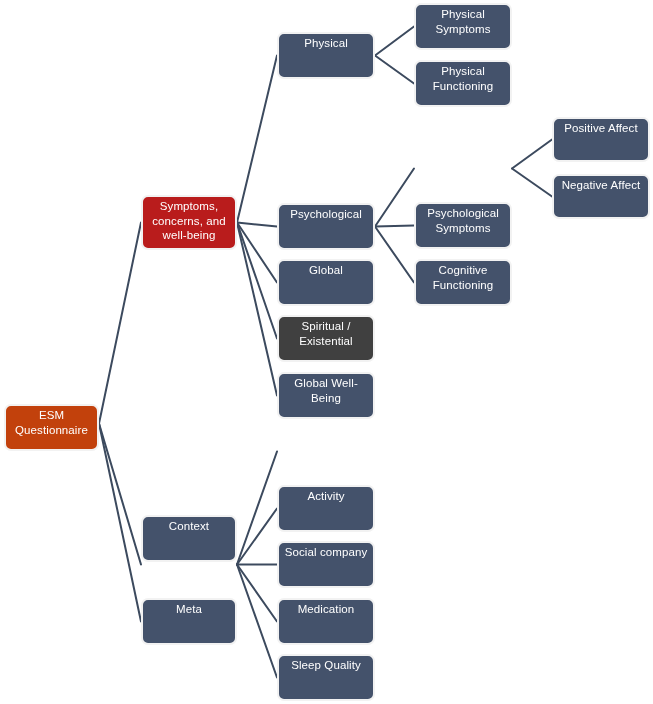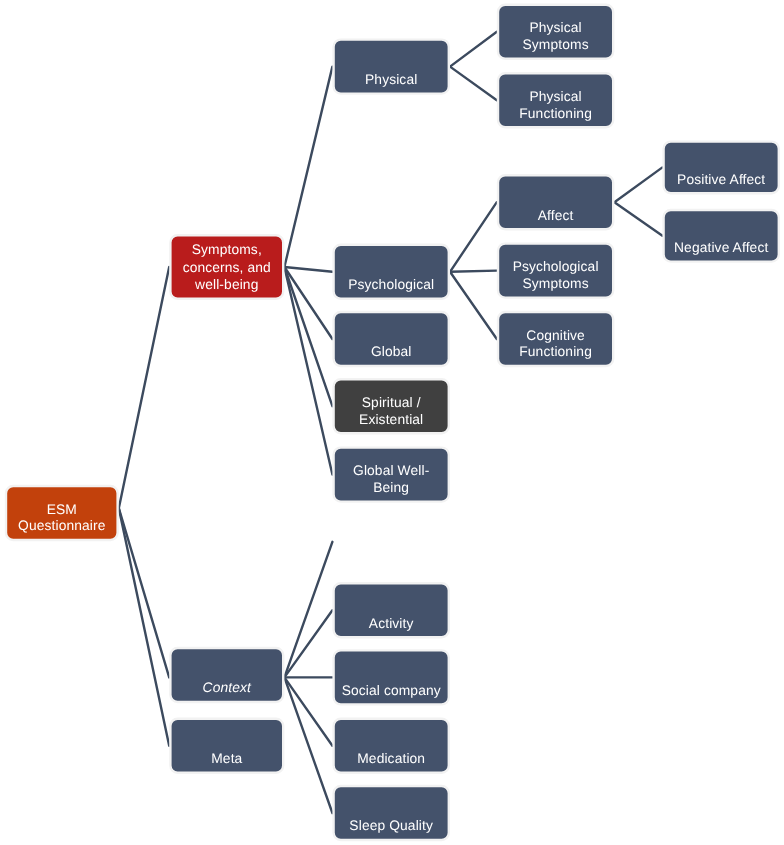--- a/index.html
+++ b/index.html
@@ -24,21 +24,21 @@
     pointer-events: none;
   }
   .node {
     position: absolute;
     box-sizing: border-box;
     background: #44526b;
     border: 2px solid #fca5a5;
     border-radius: 7px;
     color: #ffffff;
     display: flex;
-    align-items: flex-end;
+    align-items: flex-start;
     justify-content: center;
     text-align: center;
     font-size: 11.5px;
     line-height: 1.28;
     letter-spacing: 0.1px;
     padding: 2px 4px;
     z-index: 2;
   }
   .node .label {
     display: block;
@@ -75,21 +75,21 @@
 
   <div class="node" style="left: 4px; top: 404px; width: 95px; height: 47px; background: #c2410c; border-color: rgb(242, 242, 242); color: rgb(255, 255, 255);">
     <span class="label">ESM
 Questionnaire</span>
   </div>
   <div class="node" style="left: 141px; top: 195px; width: 96px; height: 55px; background: #b91c1c; border-color: rgb(242, 242, 242); color: rgb(255, 255, 255);">
     <span class="label">Symptoms,
 concerns, and
 well-being</span>
   </div>
-  <div class="node" style="left: 141px; top: 539px; width: 96px; height: 47px; background: rgb(68, 82, 107); border-color: rgb(242, 242, 242); color: rgb(255, 255, 255); font-style: italic;">
+  <div class="node" style="left: 141px; top: 515px; width: 96px; height: 47px; background: rgb(68, 82, 107); border-color: rgb(242, 242, 242); color: rgb(255, 255, 255);">
     <span class="label">Context</span>
   </div>
   <div class="node" style="left: 141px; top: 598px; width: 96px; height: 47px; background: rgb(68, 82, 107); border-color: rgb(242, 242, 242); color: rgb(255, 255, 255);">
     <span class="label">Meta</span>
   </div>
   <div class="node" style="left: 277px; top: 32px; width: 98px; height: 47px; background: rgb(68, 82, 107); border-color: rgb(242, 242, 242); color: rgb(255, 255, 255);">
     <span class="label">Physical</span>
   </div>
   <div class="node" style="left: 277px; top: 203px; width: 98px; height: 47px; background: rgb(68, 82, 107); border-color: rgb(242, 242, 242); color: rgb(255, 255, 255);">
     <span class="label">Psychological</span>
@@ -117,23 +117,20 @@
     <span class="label">Sleep Quality</span>
   </div>
   <div class="node" style="left: 414px; top: 3px; width: 98px; height: 47px; background: rgb(68, 82, 107); border-color: rgb(242, 242, 242); color: rgb(255, 255, 255);">
     <span class="label">Physical
 Symptoms</span>
   </div>
   <div class="node" style="left: 414px; top: 60px; width: 98px; height: 47px; background: rgb(68, 82, 107); border-color: rgb(242, 242, 242); color: rgb(255, 255, 255);">
     <span class="label">Physical
 Functioning</span>
   </div>
-  <div class="node" style="left: 414px; top: 145px; width: 98px; height: 47px; background: rgb(68, 82, 107); border-color: rgb(242, 242, 242); color: rgb(255, 255, 255);">
-    <span class="label">Affect</span>
-  </div>
   <div class="node" style="left: 414px; top: 202px; width: 98px; height: 47px; background: rgb(68, 82, 107); border-color: rgb(242, 242, 242); color: rgb(255, 255, 255);">
     <span class="label">Psychological
 Symptoms</span>
   </div>
   <div class="node" style="left: 414px; top: 259px; width: 98px; height: 47px; background: rgb(68, 82, 107); border-color: rgb(242, 242, 242); color: rgb(255, 255, 255);">
     <span class="label">Cognitive
 Functioning</span>
   </div>
   <div class="node" style="left: 552px; top: 117px; width: 98px; height: 45px; background: rgb(68, 82, 107); border-color: rgb(242, 242, 242); color: rgb(255, 255, 255);">
     <span class="label">Positive Affect</span>

